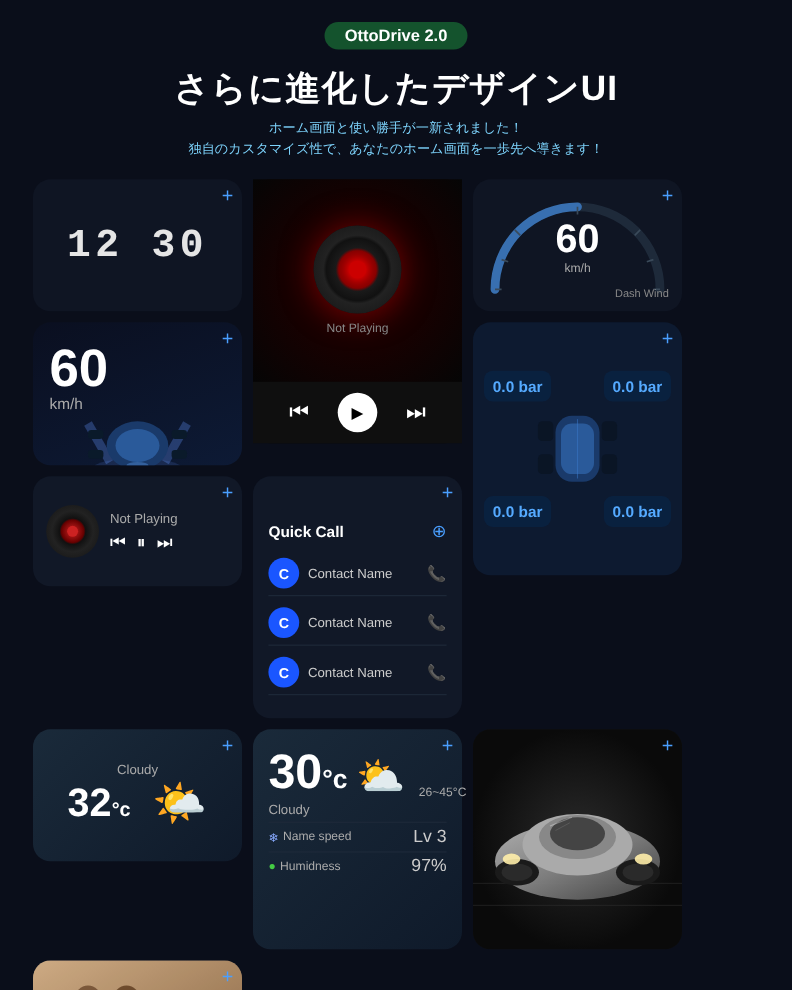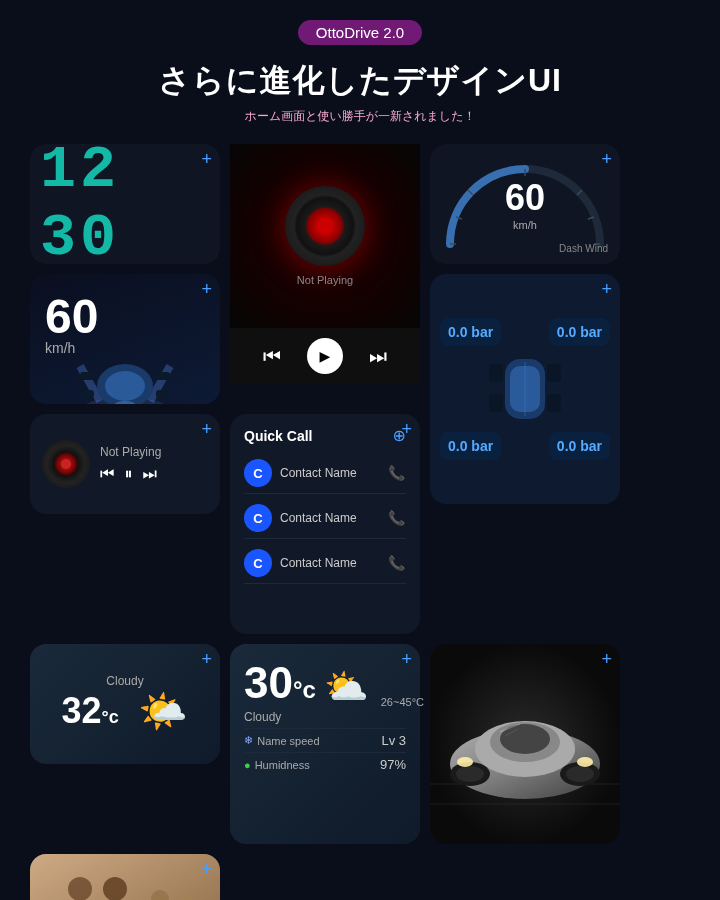--- a/index.html
+++ b/index.html
@@ -9,42 +9,42 @@
       width: 720px;
       min-height: 900px;
       display: flex;
       flex-direction: column;
       align-items: center;
       padding: 20px 30px 30px;
       color: white;
     }
 
     .badge {
-      background: #701a75;
+      background: #14532d;
       border-radius: 20px;
       padding: 4px 18px;
       font-size: 15px;
-      font-weight: normal;
+      font-weight: bold;
       color: white;
       margin-bottom: 8px;
       display: inline-block;
     }
 
     .main-title {
       font-size: 32px;
       font-weight: bold;
       color: white;
       text-align: center;
       margin-bottom: 4px;
       letter-spacing: 1px;
     }
 
     .sub-title {
       font-size: 12px;
-      color: #f9a8d4;
+      color: #7dd3fc;
       text-align: center;
       line-height: 1.6;
       margin-bottom: 18px;
     }
 
     .card {
       background: #111827;
       border-radius: 16px;
       position: relative;
       overflow: hidden;
@@ -69,23 +69,23 @@
     .clock-card {
       background: #0f1523;
       border-radius: 16px;
       padding: 20px 10px;
       display: flex;
       align-items: center;
       justify-content: center;
       height: 120px;
     }
     .clock-display {
-      font-size: 60px;
+      font-size: 36px;
       font-weight: bold;
-      color: #14b8a6;
+      color: #e5e5e5;
       letter-spacing: 4px;
       font-family: 'Courier New', monospace;
     }
 
     
     .music-card-large {
       background: #0a0a0a;
       border-radius: 16px;
       padding: 0;
       display: flex;
@@ -270,20 +270,21 @@
       display: flex;
       flex-direction: column;
       gap: 4px;
       height: 220px;
     }
     .quick-call-header {
       display: flex;
       align-items: center;
       justify-content: space-between;
       margin-bottom: 4px;
+      margin-top: 28px;
     }
     .quick-call-title {
       font-size: 14px;
       font-weight: bold;
       color: white;
     }
     .contact-row {
       display: flex;
       align-items: center;
       gap: 8px;
@@ -395,21 +396,21 @@
       border-top: 1px solid #1e2a3a;
     }
     .weather-detail-label {
       font-size: 11px;
       color: #aaa;
       display: flex;
       align-items: center;
       gap: 4px;
     }
     .weather-detail-value {
-      font-size: 13px;
+      font-size: 16px;
       color: #ccc;
       text-align: center;
     }
 
     
     .car-photo-card {
       background: #111;
       border-radius: 16px;
       height: 200px;
       overflow: hidden;
@@ -433,20 +434,21 @@
   </style>
 </head>
 <body>
 
 <div style="margin-bottom:6px;">
   <span class="badge">OttoDrive 2.0</span>
 </div>
 <h1 class="main-title">さらに進化したデザインUI</h1>
 <p class="sub-title">
   <span>ホーム画面と使い勝手が一新されました！</span><br>
+  <span>独自のカスタマイズ性で、あなたのホーム画面を一歩先へ導きます！</span>
 </p>
 
 <div style="display:grid; grid-template-columns:190px 190px 190px; grid-template-rows:auto; gap:10px; width:660px;">
 
   <div class="clock-card card">
     <span class="add-btn">+</span>
     <div class="clock-display">12 30</div>
   </div>
 
   <div class="music-card-large" style="position:relative; grid-row: span 2;">

